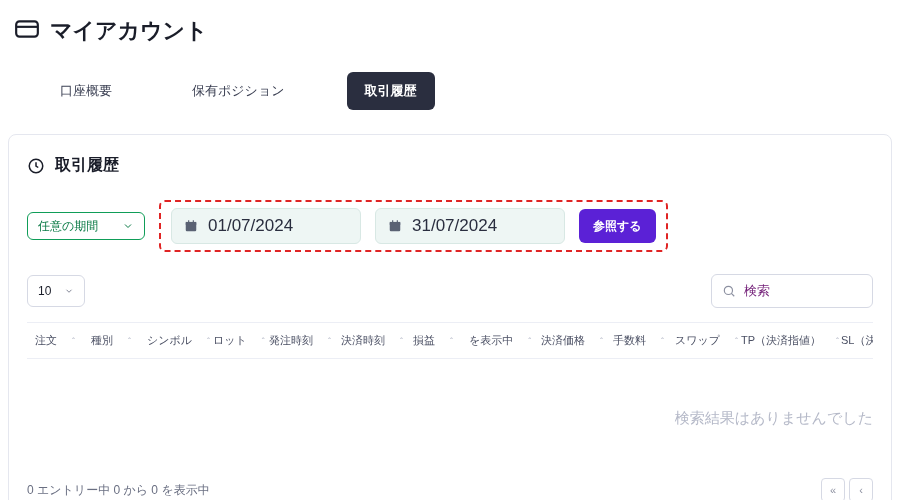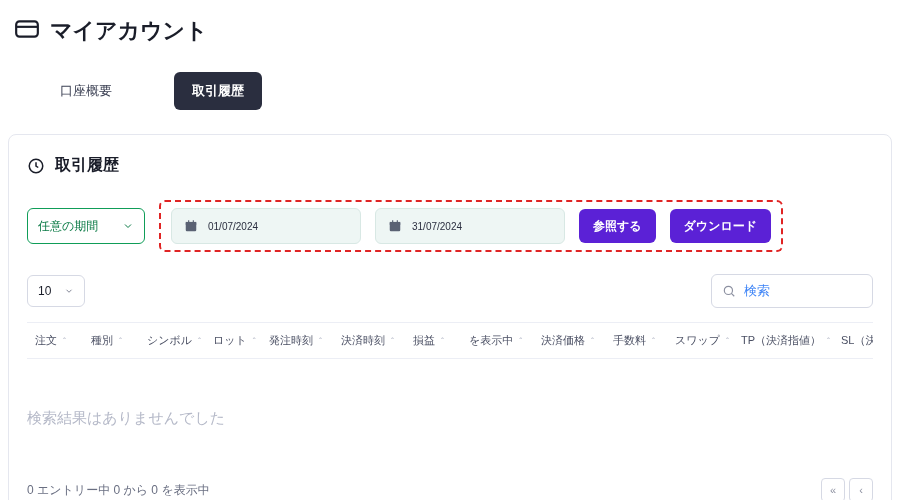--- a/index.html
+++ b/index.html
@@ -7,50 +7,51 @@
 .page-header { display: flex; align-items: flex-start; gap: 10px; padding: 16px 14px 8px; }
 .page-header .icon-wrap { display: flex; align-items: center; }
 .page-title { font-size: 22px; font-weight: 700; }
 .tabs { display: flex; gap: 44px; padding: 18px 32px 24px 42px; }
 .tab { font-size: 13px; color: #3a3f52; padding: 10px 18px; border-radius: 6px; cursor: pointer; }
 .tab.active { background: #2a2e3f; color: #fff; font-weight: 600; }
 .panel { margin: 0 8px; border: 1px solid #e5e7ef; border-radius: 8px; padding: 20px 18px 12px; }
 .panel-header { display: flex; align-items: center; gap: 10px; margin-bottom: 24px; }
 .panel-title { font-size: 16px; font-weight: 700; }
 .filters-row { display: flex; align-items: center; gap: 14px; margin-bottom: 22px; }
-.select-period { display: flex; align-items: center; justify-content: space-between; width: 118px; height: 36px; border: 1px solid #0f9d58; border-radius: 6px; padding: 0 10px; font-size: 12px; color: #0a7a45; cursor: pointer; }
+.select-period { display: flex; align-items: center; justify-content: space-between; width: 118px; height: 28px; border: 1px solid #0f9d58; border-radius: 6px; padding: 0 10px; font-size: 12px; color: #0a7a45; cursor: pointer; }
 .dashed-group { display: flex; align-items: center; gap: 14px; border: 2px dashed #e02424; border-radius: 6px; padding: 6px 10px; }
-.date-input { display: flex; align-items: center; gap: 10px; width: 190px; height: 36px; background: #eef6f4; border: 1px solid #d8e8e4; border-radius: 6px; padding: 0 12px; font-size: 10px; color: #2a2e3f; cursor: pointer; }
+.date-input { display: flex; align-items: center; gap: 10px; width: 190px; height: 36px; background: #eef6f4; border: 1px solid #d8e8e4; border-radius: 6px; padding: 0 12px; font-size: 17px; color: #2a2e3f; cursor: pointer; }
 .btn { height: 34px; padding: 0 14px; border: none; border-radius: 6px; background: #5b21d6; color: #fff; font-size: 12px; font-weight: 600; cursor: pointer; }
 .row2 { display: flex; align-items: center; justify-content: space-between; margin-bottom: 14px; }
 .page-size { display: flex; align-items: center; justify-content: space-between; width: 58px; height: 32px; border: 1px solid #d6d9e4; border-radius: 6px; padding: 0 10px; font-size: 12px; cursor: pointer; }
-.search-box { display: flex; align-items: center; gap: 8px; height: 34px; width: 162px; border: 1px solid #d6d9e4; border-radius: 6px; padding: 0 10px; font-size: 13px; color: #3b82f6; }
+.search-box { display: flex; align-items: center; gap: 8px; height: 34px; width: 162px; border: 1px solid #d6d9e4; border-radius: 6px; padding: 0 10px; font-size: 13px; color: #701a75; }
 .table-head { display: flex; align-items: center; border-top: 1px solid #eceef5; border-bottom: 1px solid #eceef5; padding: 10px 0; overflow: hidden; }
-.th { display: flex; align-items: center; gap: 6px; font-size: 11px; color: #4a4f63; padding: 0 8px; white-space: nowrap; flex-shrink: 0; }
+.th { display: flex; align-items: center; gap: 15px; font-size: 11px; color: #4a4f63; padding: 0 8px; white-space: nowrap; flex-shrink: 0; }
 .sort { color: #b5b9c8; font-size: 9px; }
-.empty { text-align: left; color: #b5b9c8; font-size: 15px; padding: 50px 0 40px; }
+.empty { text-align: right; color: #b5b9c8; font-size: 15px; padding: 50px 0 40px; }
 .footer-info { font-size: 12px; color: #6a6f82; padding-top: 10px; display: flex; align-items: center; justify-content: space-between; }
 .pager-btn { width: 24px; height: 24px; border: 1px solid #d6d9e4; border-radius: 4px; display: flex; align-items: center; justify-content: center; font-size: 11px; color: #8c90a0; cursor: pointer; margin-left: 4px; }
 svg { display: block; }
 </style>
 </head>
 <body>
 
 <div class="page-header">
   <span class="icon-wrap">
     <svg width="26" height="26" viewBox="0 0 24 24" fill="none" stroke="#1a1d29" stroke-width="2">
         <rect x="2" y="5" width="20" height="14" rx="3"></rect>
         <line x1="2" y1="10" x2="22" y2="10"></line>
       </svg>
   </span>
   <h1 class="page-title">マイアカウント</h1>
 </div>
 
 <div class="tabs">
   <div class="tab">口座概要</div>
+  <div class="tab">保有ポジション</div>
   <div class="tab active">取引履歴</div>
 </div>
 
 <div class="panel">
   <div class="panel-header">
     <span>
       <svg width="18" height="18" viewBox="0 0 24 24" fill="none" stroke="#1a1d29" stroke-width="2">
           <circle cx="12" cy="12" r="9"></circle>
           <polyline points="12 7 12 12 15 14"></polyline>
         </svg>
@@ -84,21 +85,20 @@
           <svg width="14" height="14" viewBox="0 0 24 24" fill="#5a6273">
               <rect x="3" y="5" width="18" height="16" rx="2"></rect>
               <rect x="3" y="5" width="18" height="5" fill="#5a6273"></rect>
               <line x1="8" y1="2" x2="8" y2="6" stroke="#5a6273" stroke-width="2"></line>
               <line x1="16" y1="2" x2="16" y2="6" stroke="#5a6273" stroke-width="2"></line>
             </svg>
         </span>
         <span>31/07/2024</span>
       </div>
       <button class="btn">参照する</button>
-      <button class="btn">ダウンロード</button>
     </div>
   </div>
 
   <div class="row2">
     <div class="page-size">
       <span>10</span>
       <span>
         <svg width="10" height="10" viewBox="0 0 24 24" fill="none" stroke="#6a6f82" stroke-width="2">
             <polyline points="6 9 12 15 18 9"></polyline>
           </svg>

